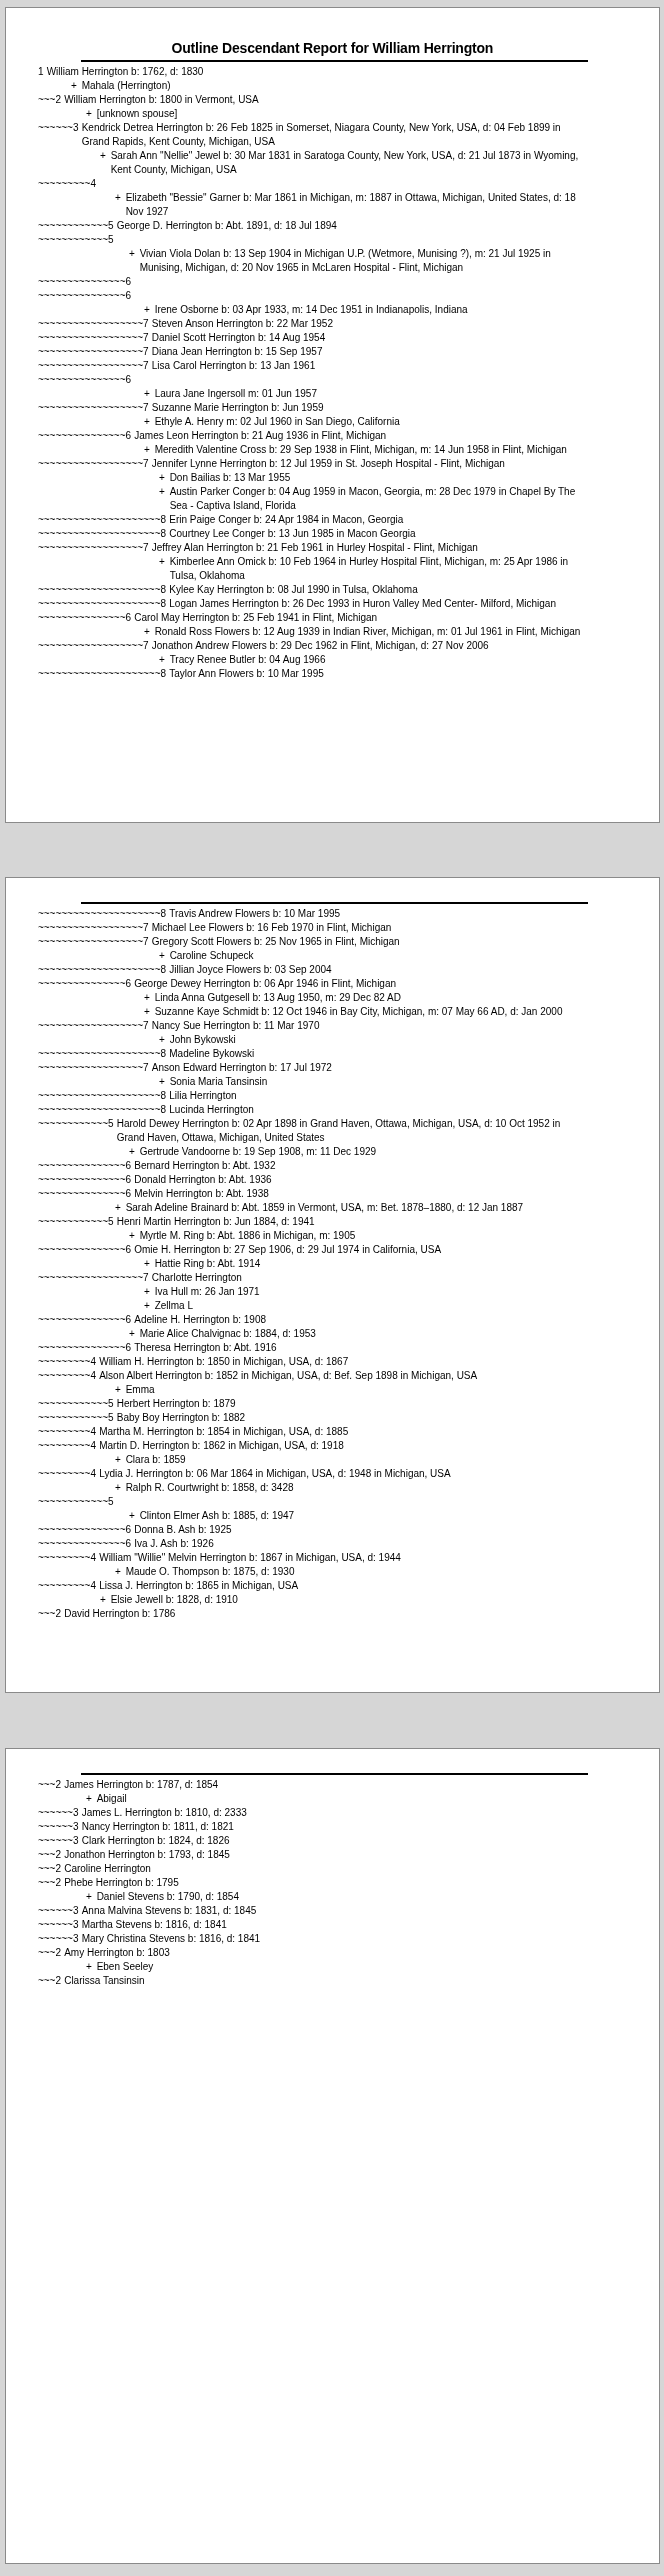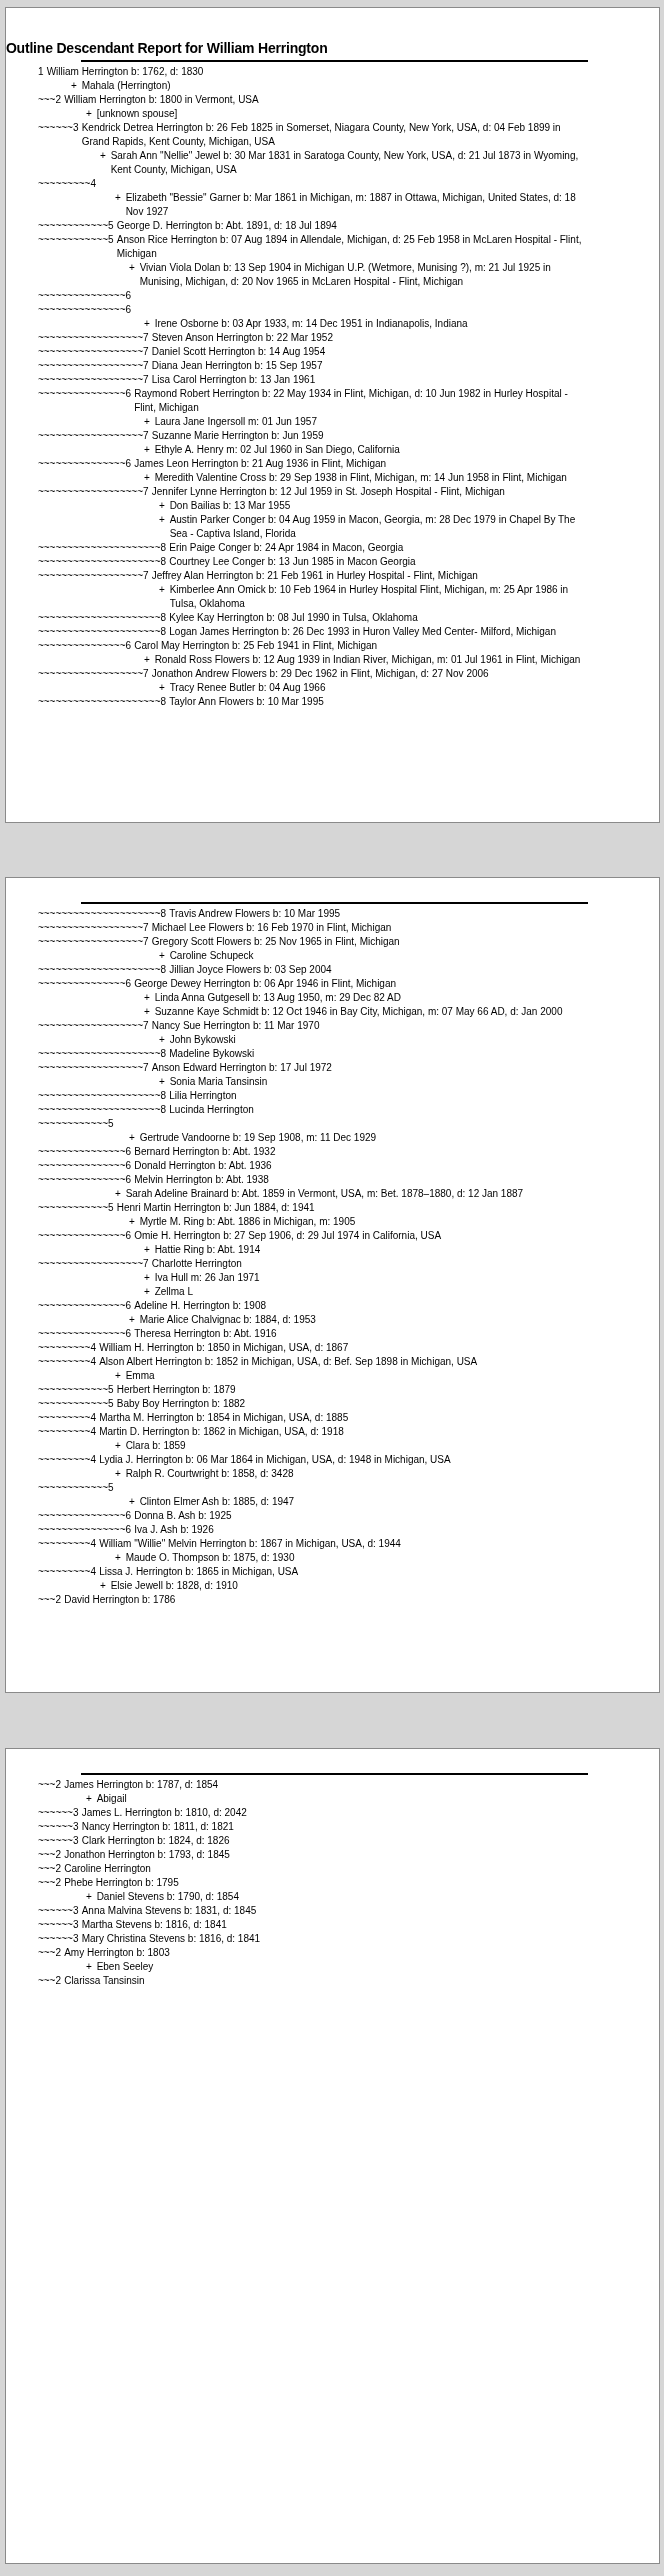--- a/index.html
+++ b/index.html
@@ -17,21 +17,21 @@
     background: #ffffff;
     border: 0.8px solid #8a8a8a;
     box-sizing: border-box;
     overflow: hidden;
   }
   #page1 { top: 6.5px; }
   #page2 { top: 877px; }
   #page3 { top: 1748px; }
   .title {
     margin-top: 32px;
-    text-align: left;
+    text-align: center;
     font-size: 14px;
     font-weight: bold;
     letter-spacing: -0.2px;
     color: #000;
   }
   .rule {
     border-top: 2.4px solid #000;
     margin: 4px 71px 0 75px;
     height: 0;
   }
@@ -88,21 +88,20 @@
         <div class="ln" style="margin-left: 109px;">
           <span class="pfx pfx-s">+</span>
           <span class="txt">Elizabeth "Bessie" Garner b: Mar 1861 in Michigan, m: 1887 in Ottawa, Michigan, United States, d: 18 Nov 1927</span>
         </div>
         <div class="ln" style="margin-left: 32px;">
           <span class="pfx pfx-e">~~~~~~~~~~~~5</span>
           <span class="txt">George D. Herrington b: Abt. 1891, d: 18 Jul 1894</span>
         </div>
         <div class="ln" style="margin-left: 32px;">
           <span class="pfx pfx-e">~~~~~~~~~~~~5</span>
-          <span class="txt">Anson Rice Herrington b: 07 Aug 1894 in Allendale, Michigan, d: 25 Feb 1958 in McLaren Hospital - Flint, Michigan</span>
         </div>
         <div class="ln" style="margin-left: 123px;">
           <span class="pfx pfx-s">+</span>
           <span class="txt">Vivian Viola Dolan b: 13 Sep 1904 in Michigan U.P. (Wetmore, Munising ?), m: 21 Jul 1925 in Munising, Michigan, d: 20 Nov 1965 in McLaren Hospital - Flint, Michigan</span>
         </div>
         <div class="ln" style="margin-left: 32px;">
           <span class="pfx pfx-e">~~~~~~~~~~~~~~~6</span>
         </div>
         <div class="ln" style="margin-left: 32px;">
           <span class="pfx pfx-e">~~~~~~~~~~~~~~~6</span>
@@ -122,21 +121,20 @@
         <div class="ln" style="margin-left: 32px;">
           <span class="pfx pfx-e">~~~~~~~~~~~~~~~~~~7</span>
           <span class="txt">Diana Jean Herrington b: 15 Sep 1957</span>
         </div>
         <div class="ln" style="margin-left: 32px;">
           <span class="pfx pfx-e">~~~~~~~~~~~~~~~~~~7</span>
           <span class="txt">Lisa Carol Herrington b: 13 Jan 1961</span>
         </div>
         <div class="ln" style="margin-left: 32px;">
           <span class="pfx pfx-e">~~~~~~~~~~~~~~~6</span>
-          <span class="txt">Raymond Robert Herrington b: 22 May 1934 in Flint, Michigan, d: 10 Jun 1982 in Hurley Hospital - Flint, Michigan</span>
         </div>
         <div class="ln" style="margin-left: 138px;">
           <span class="pfx pfx-s">+</span>
           <span class="txt">Laura Jane Ingersoll m: 01 Jun 1957</span>
         </div>
         <div class="ln" style="margin-left: 32px;">
           <span class="pfx pfx-e">~~~~~~~~~~~~~~~~~~7</span>
           <span class="txt">Suzanne Marie Herrington b: Jun 1959</span>
         </div>
         <div class="ln" style="margin-left: 138px;">
@@ -268,20 +266,21 @@
         <div class="ln" style="margin-left: 32px;">
           <span class="pfx pfx-e">~~~~~~~~~~~~~~~~~~~~~8</span>
           <span class="txt">Lilia Herrington</span>
         </div>
         <div class="ln" style="margin-left: 32px;">
           <span class="pfx pfx-e">~~~~~~~~~~~~~~~~~~~~~8</span>
           <span class="txt">Lucinda Herrington</span>
         </div>
         <div class="ln" style="margin-left: 32px;">
           <span class="pfx pfx-e">~~~~~~~~~~~~5</span>
+          <span class="txt">Harold Dewey Herrington b: 02 Apr 1898 in Grand Haven, Ottawa, Michigan, USA, d: 10 Oct 1952 in Grand Haven, Ottawa, Michigan, United States</span>
         </div>
         <div class="ln" style="margin-left: 123px;">
           <span class="pfx pfx-s">+</span>
           <span class="txt">Gertrude Vandoorne b: 19 Sep 1908, m: 11 Dec 1929</span>
         </div>
         <div class="ln" style="margin-left: 32px;">
           <span class="pfx pfx-e">~~~~~~~~~~~~~~~6</span>
           <span class="txt">Bernard Herrington b: Abt. 1932</span>
         </div>
         <div class="ln" style="margin-left: 32px;">
@@ -420,21 +419,21 @@
         <div class="ln" style="margin-left: 32px;">
           <span class="pfx pfx-e">~~~2</span>
           <span class="txt">James Herrington b: 1787, d: 1854</span>
         </div>
         <div class="ln" style="margin-left: 80px;">
           <span class="pfx pfx-s">+</span>
           <span class="txt">Abigail</span>
         </div>
         <div class="ln" style="margin-left: 32px;">
           <span class="pfx pfx-e">~~~~~~3</span>
-          <span class="txt">James L. Herrington b: 1810, d: 2042</span>
+          <span class="txt">James L. Herrington b: 1810, d: 2333</span>
         </div>
         <div class="ln" style="margin-left: 32px;">
           <span class="pfx pfx-e">~~~~~~3</span>
           <span class="txt">Nancy Herrington b: 1811, d: 1821</span>
         </div>
         <div class="ln" style="margin-left: 32px;">
           <span class="pfx pfx-e">~~~~~~3</span>
           <span class="txt">Clark Herrington b: 1824, d: 1826</span>
         </div>
         <div class="ln" style="margin-left: 32px;">

